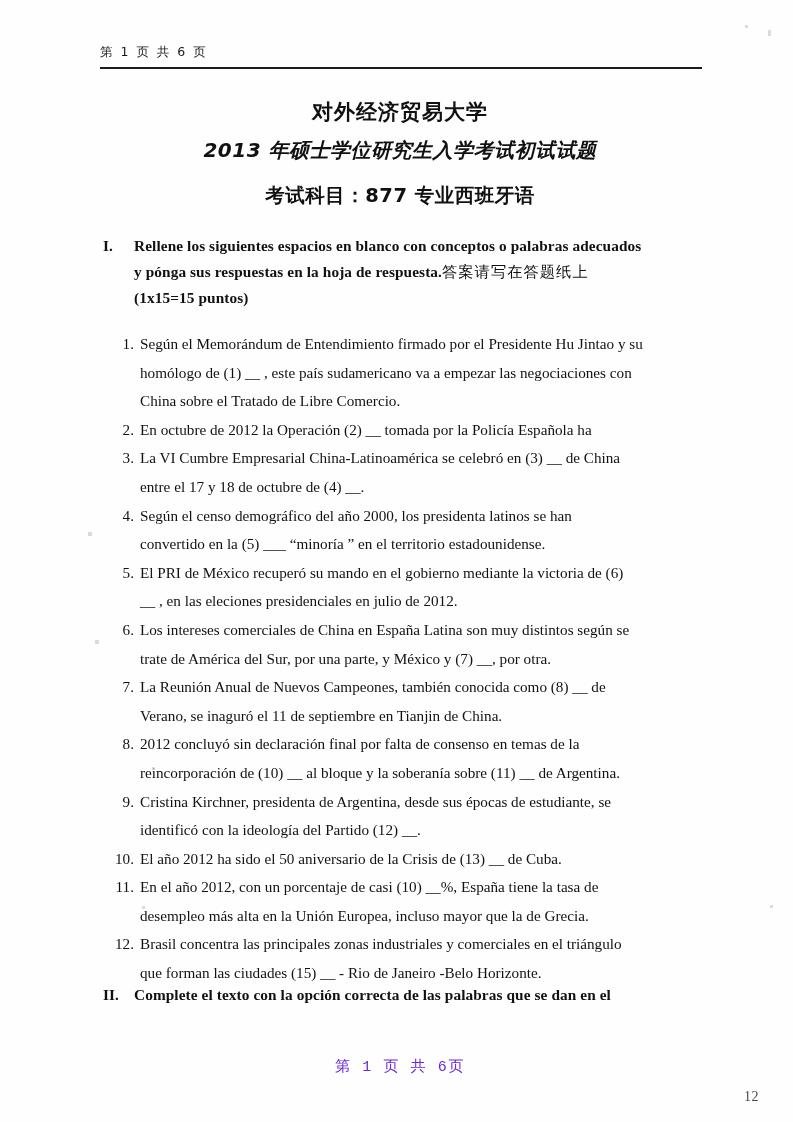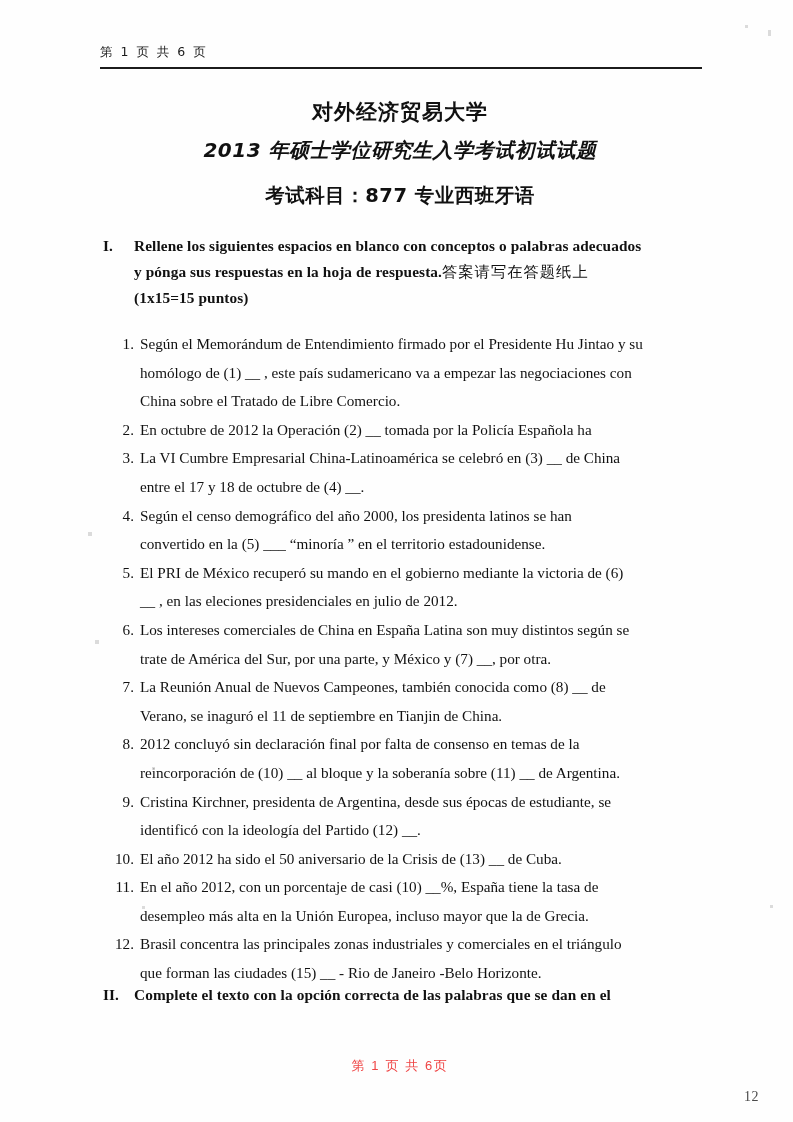--- a/index.html
+++ b/index.html
@@ -121,24 +121,24 @@
   }
   .qitem .ln.last { text-align: left; }
 
   
   .footer-center {
     position: absolute;
     top: 1057px;
     left: 100px;
     width: 600px;
     text-align: center;
-    font-family: Liberation Sans, sans-serif;
-    font-size: 13px;
+    font-family: Liberation Mono, monospace;
+    font-size: 15px;
     letter-spacing: 1.6px;
-    color: #ef4444;
+    color: #6d28d9;
   }
   .folio {
     position: absolute;
     top: 1089px;
     left: 744px;
     font-size: 14px;
     color: #4a4a4a;
     letter-spacing: 0.5px;
   }
 

